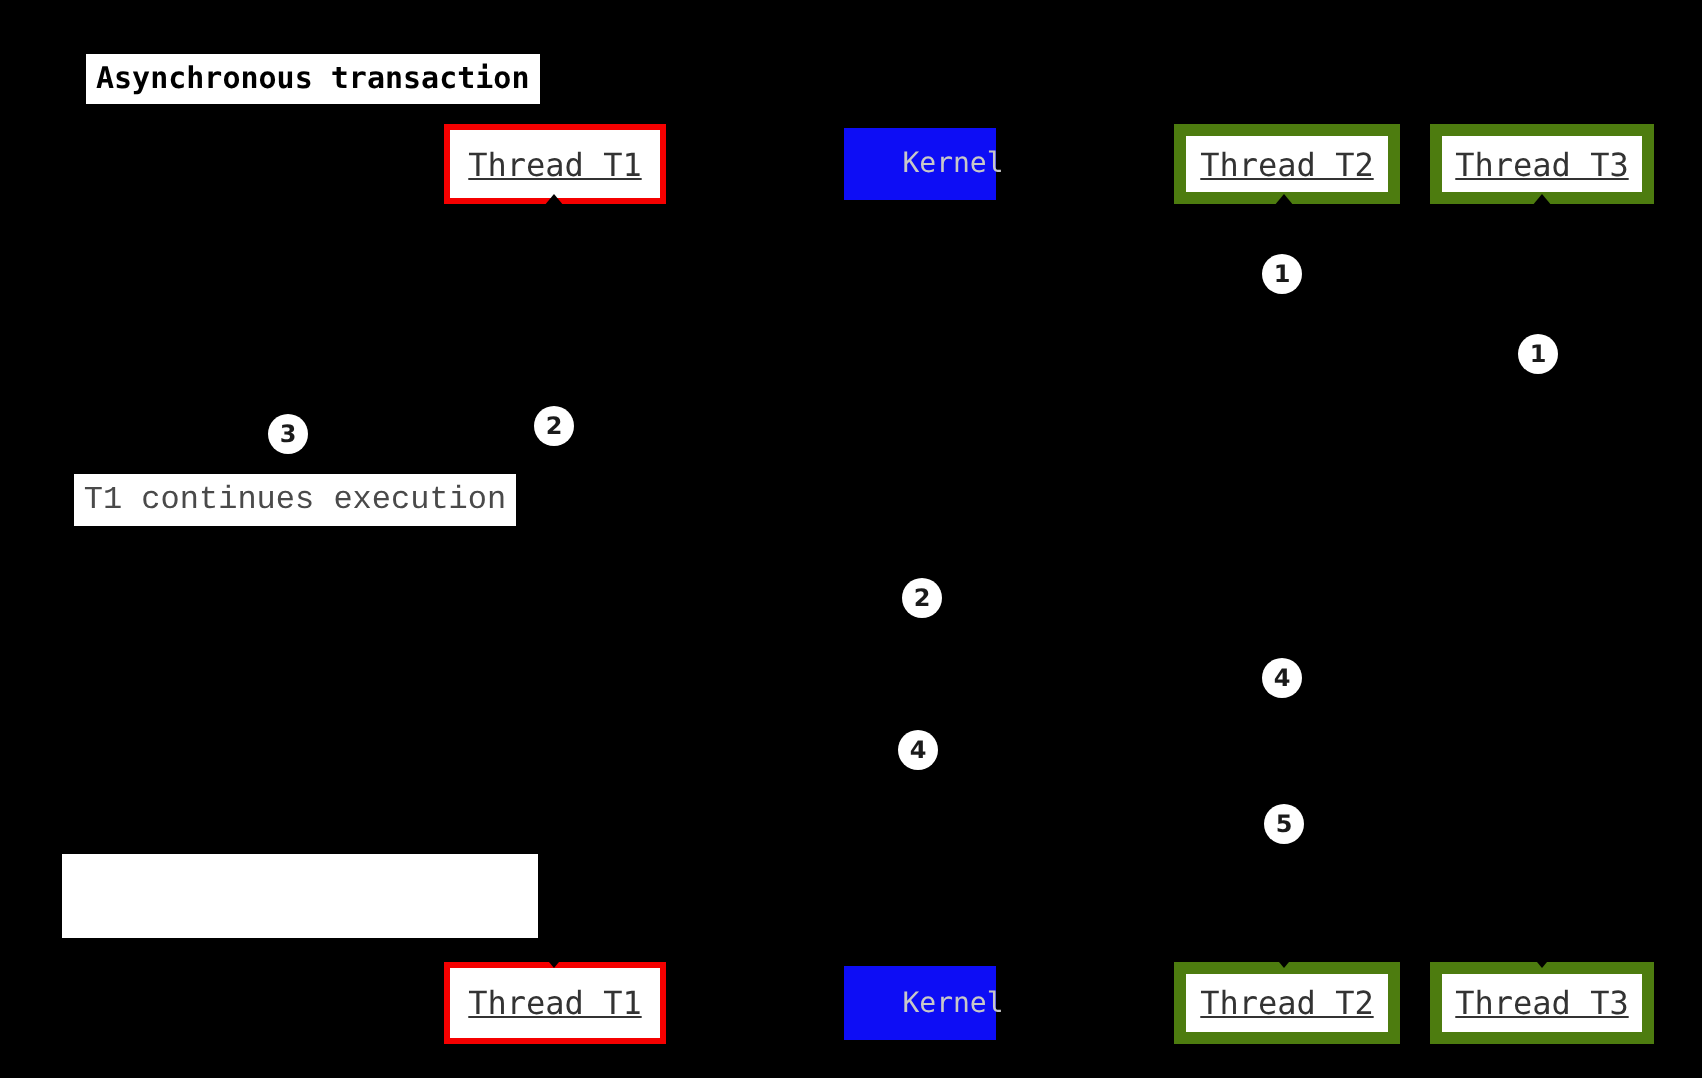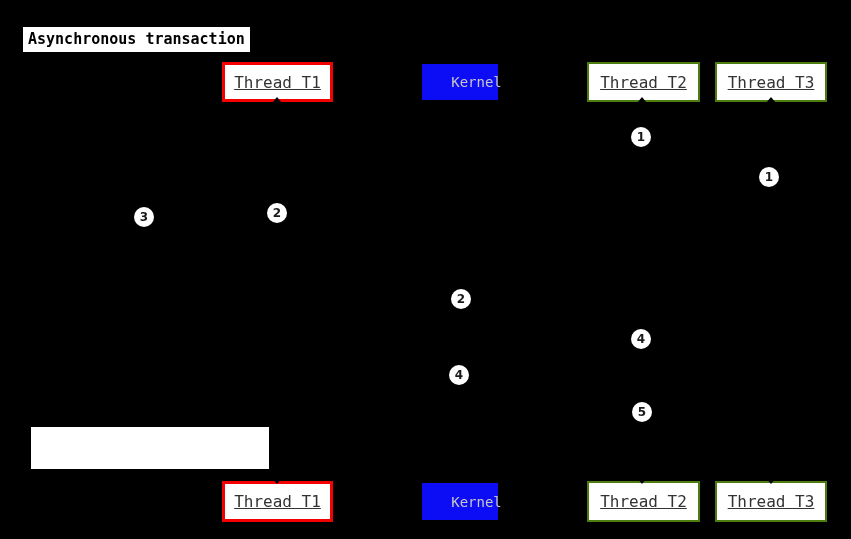--- a/index.html
+++ b/index.html
@@ -5,37 +5,37 @@
   html,body{margin:0;padding:0;background:#000;}
   #canvas{
     position:relative;
     width:851px;height:539px;
     background:#000;
     overflow:hidden;
     font-family:"DejaVu Sans Mono",monospace;
   }
   
   .title-box{
-    position:absolute;left:23px;top:27px;
+    position:absolute;left:43px;top:27px;
     background:#fff;color:#000;
     font:bold 15px/19px "DejaVu Sans Mono",monospace;
     padding:3px 5px;
     white-space:nowrap;
   }
   
   .actor{
     position:absolute;box-sizing:border-box;
     background:#fff;color:#333;
     display:flex;align-items:center;justify-content:center;
     font:16px "DejaVu Sans Mono",monospace;
     white-space:nowrap;
     text-decoration:underline;
   }
   .actor.red{border:3px solid #f50000;}
-  .actor.blue{border:2px solid #4d7c0f;}
+  .actor.blue{border:6px solid #4d7c0f;}
   .kernel{
     position:absolute;box-sizing:border-box;
     background:#0d0df5;color:#c8c8c8;
     display:flex;align-items:center;justify-content:center;
     font:14px "DejaVu Sans Mono",monospace;
     white-space:nowrap;
     padding-left:33px;
   }
   .t1-top{left:222px;top:62px;width:111px;height:40px;}
   .k-top{left:422px;top:64px;width:76px;height:36px;}
@@ -112,20 +112,21 @@
   <div class="actor blue t2-bot">Thread T2</div>
   <div class="actor blue t3-bot">Thread T3</div>
 
   <div class="notch up n-t1-top"></div>
   <div class="notch up n-t2-top"></div>
   <div class="notch up n-t3-top"></div>
   <div class="notch down n-t1-bot"></div>
   <div class="notch down n-t2-bot"></div>
   <div class="notch down n-t3-bot"></div>
 
+  <div class="note note-continue">T1 continues execution</div>
   <div class="note note-empty"></div>
 
   <div class="marker m-1a">1</div>
   <div class="marker m-1b">1</div>
   <div class="marker m-2a">2</div>
   <div class="marker m-3">3</div>
   <div class="marker m-2b">2</div>
   <div class="marker m-4a">4</div>
   <div class="marker m-4b">4</div>
   <div class="marker m-5">5</div>

